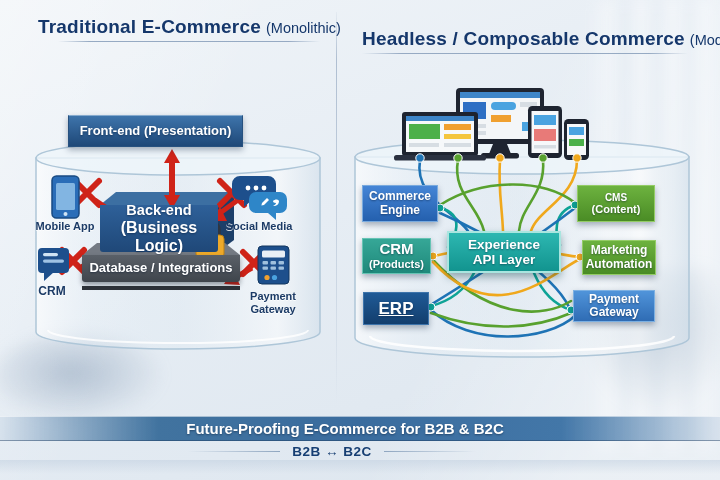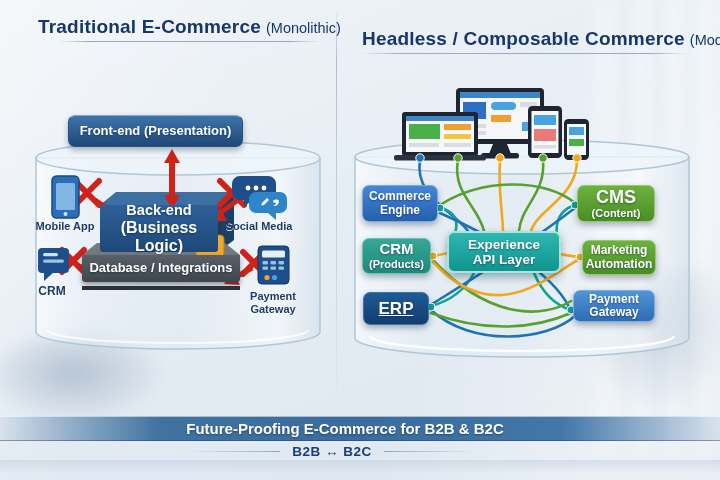--- a/index.html
+++ b/index.html
@@ -18,21 +18,21 @@
   .bg-glare{left:0;top:0;width:720px;height:480px;filter:none;
     background:linear-gradient(115deg,rgba(255,255,255,.35) 0%,rgba(255,255,255,0) 30%,rgba(255,255,255,0) 62%,rgba(255,255,255,.4) 85%);}
   
   .title{position:absolute;top:16px;text-align:center;color:#15376b;white-space:nowrap;}
   .title .main{font-weight:bold;font-size:19px;letter-spacing:.2px;}
   .title .sub{font-weight:normal;font-size:14.5px;margin-left:5px;}
   .title-underline{position:absolute;height:1px;background:linear-gradient(90deg,rgba(150,170,195,0),#96aac3 12%,#96aac3 88%,rgba(150,170,195,0));}
   .panel-divider{position:absolute;left:336px;top:12px;width:1px;height:392px;
     background:linear-gradient(180deg,rgba(160,178,200,.1),rgba(160,178,200,.8) 12%,rgba(160,178,200,.35) 70%,rgba(160,178,200,0));}
   
-  .dbox{position:absolute;border-radius:7px;display:flex;flex-direction:column;align-items:center;justify-content:center;
+  .dbox{position:absolute;border-radius:0;display:flex;flex-direction:column;align-items:center;justify-content:center;
     color:#fff;font-weight:bold;text-align:center;text-shadow:0 1px 2px rgba(0,20,45,.45);
     box-shadow:0 3px 6px rgba(20,40,70,.35);line-height:1.12;}
   .frontend{left:68px;top:115px;width:175px;height:32px;font-size:13px;
     background:linear-gradient(180deg,#3e74ab,#1e4878);border:1px solid #27517f;border-top:1px solid #86abce;}
   .backend{left:100px;top:205px;width:118px;height:47px;font-size:14.5px;border-radius:0 0 3px 3px;
     background:linear-gradient(180deg,#2e6099,#1f4878);box-shadow:none;}
   .backend .l2{font-size:16px;font-weight:bold;}
   .database{left:82px;top:255px;width:158px;height:27px;font-size:13px;border-radius:0 0 3px 3px;
     background:linear-gradient(180deg,#5a6068,#3f454c);box-shadow:0 3px 5px rgba(20,30,40,.4);}
   .ext-label{position:absolute;color:#1c3b66;font-weight:bold;font-size:11px;text-align:center;
@@ -288,21 +288,21 @@
   <div class="ext-label" style="left:28px;top:220px;width:74px;">Mobile App</div>
   <div class="ext-label" style="left:222px;top:220px;width:74px;">Social Media</div>
   <div class="ext-label" style="left:28px;top:285px;width:48px;font-size:12px;">CRM</div>
   <div class="ext-label" style="left:238px;top:290px;width:70px;">Payment Gateway</div>
 
   <div class="dbox module mod-blue m-commerce">
     <span>Commerce</span>
     <span>Engine</span>
   </div>
   <div class="dbox module mod-green m-cms">
-    <span style="font-size:18px;">CMS</span>
+    <span style="font-size:10px;">CMS</span>
     <span class="l2">(Content)</span>
   </div>
   <div class="dbox module mod-teal m-crm">
     <span style="font-size:15px;">CRM</span>
     <span class="l2">(Products)</span>
   </div>
   <div class="dbox module mod-green m-marketing">
     <span>Marketing</span>
     <span>Automation</span>
   </div>

